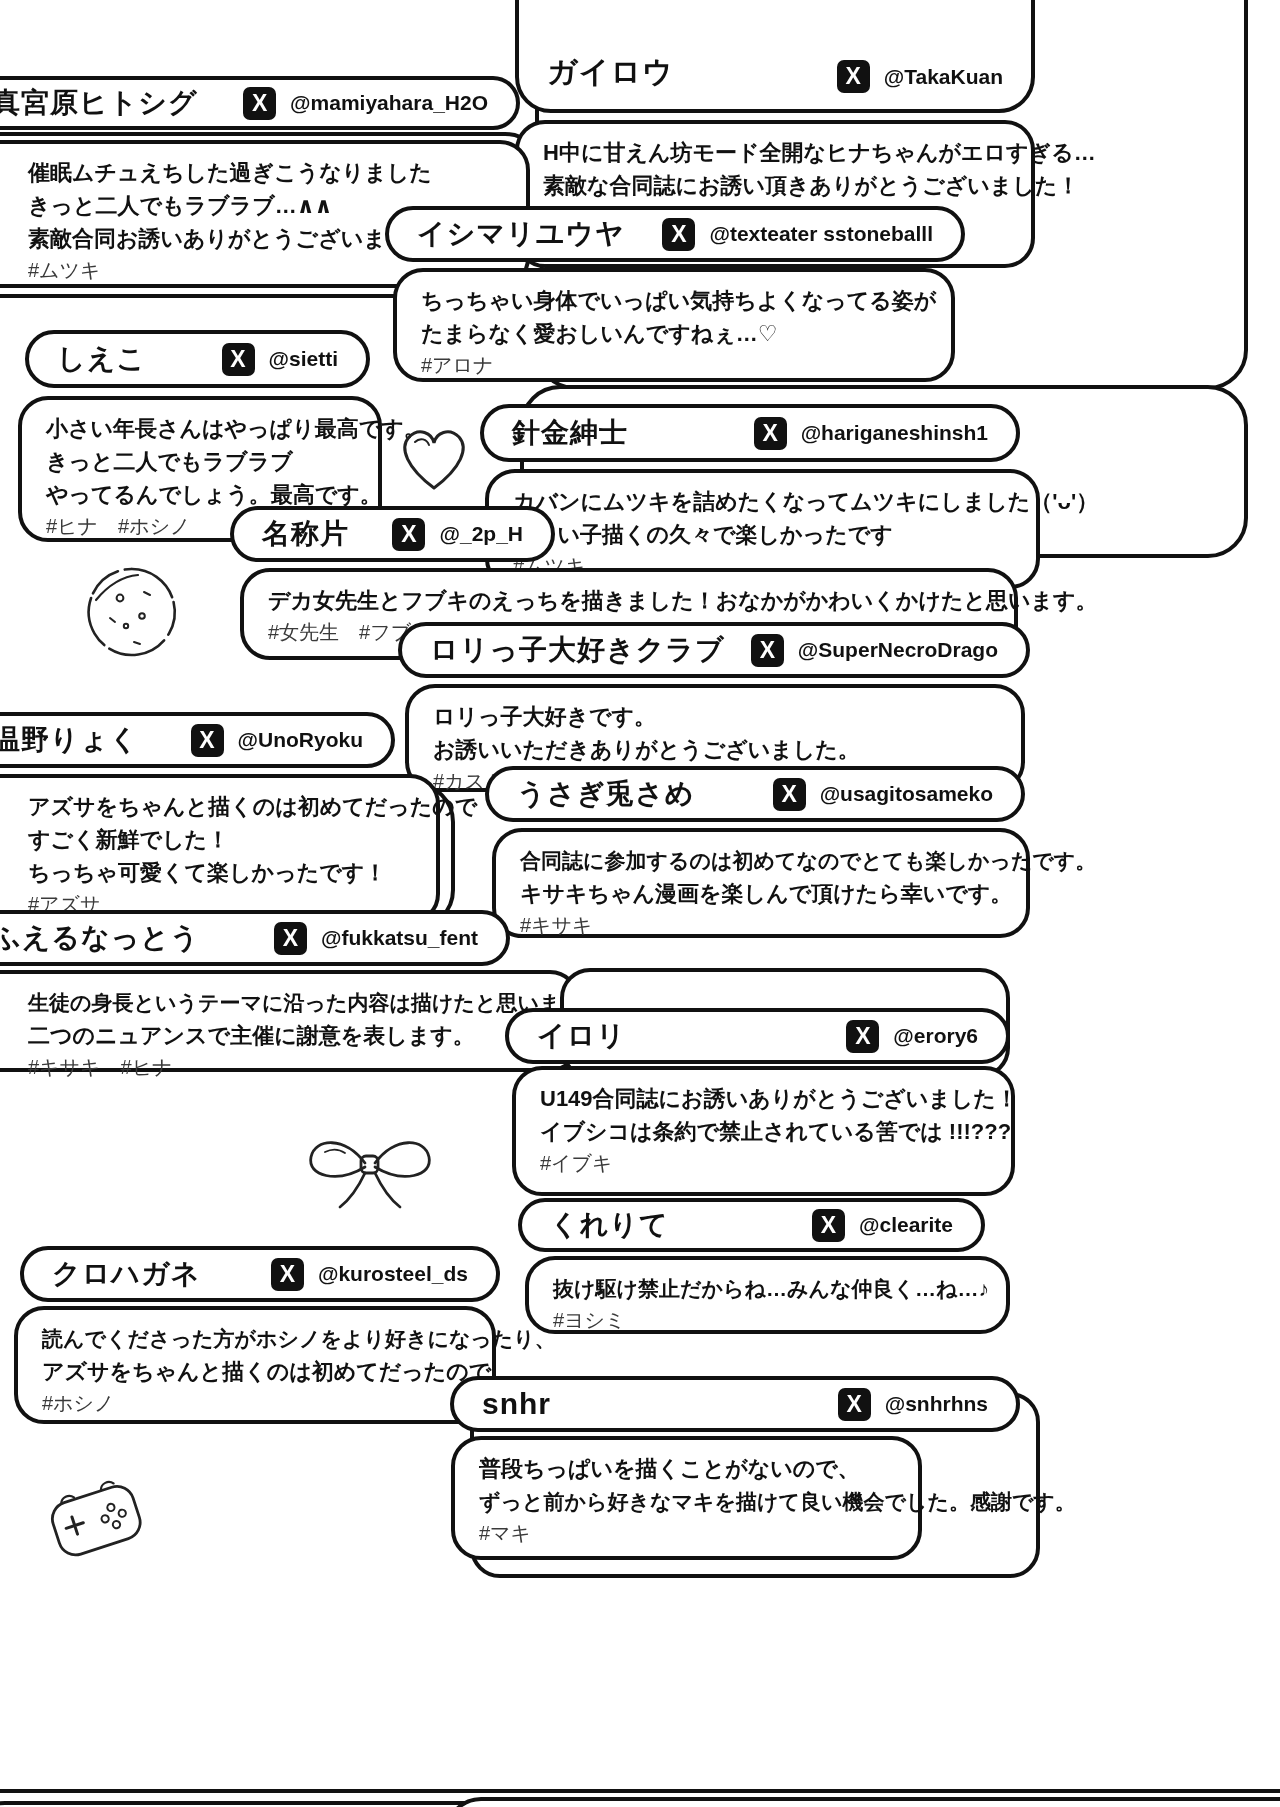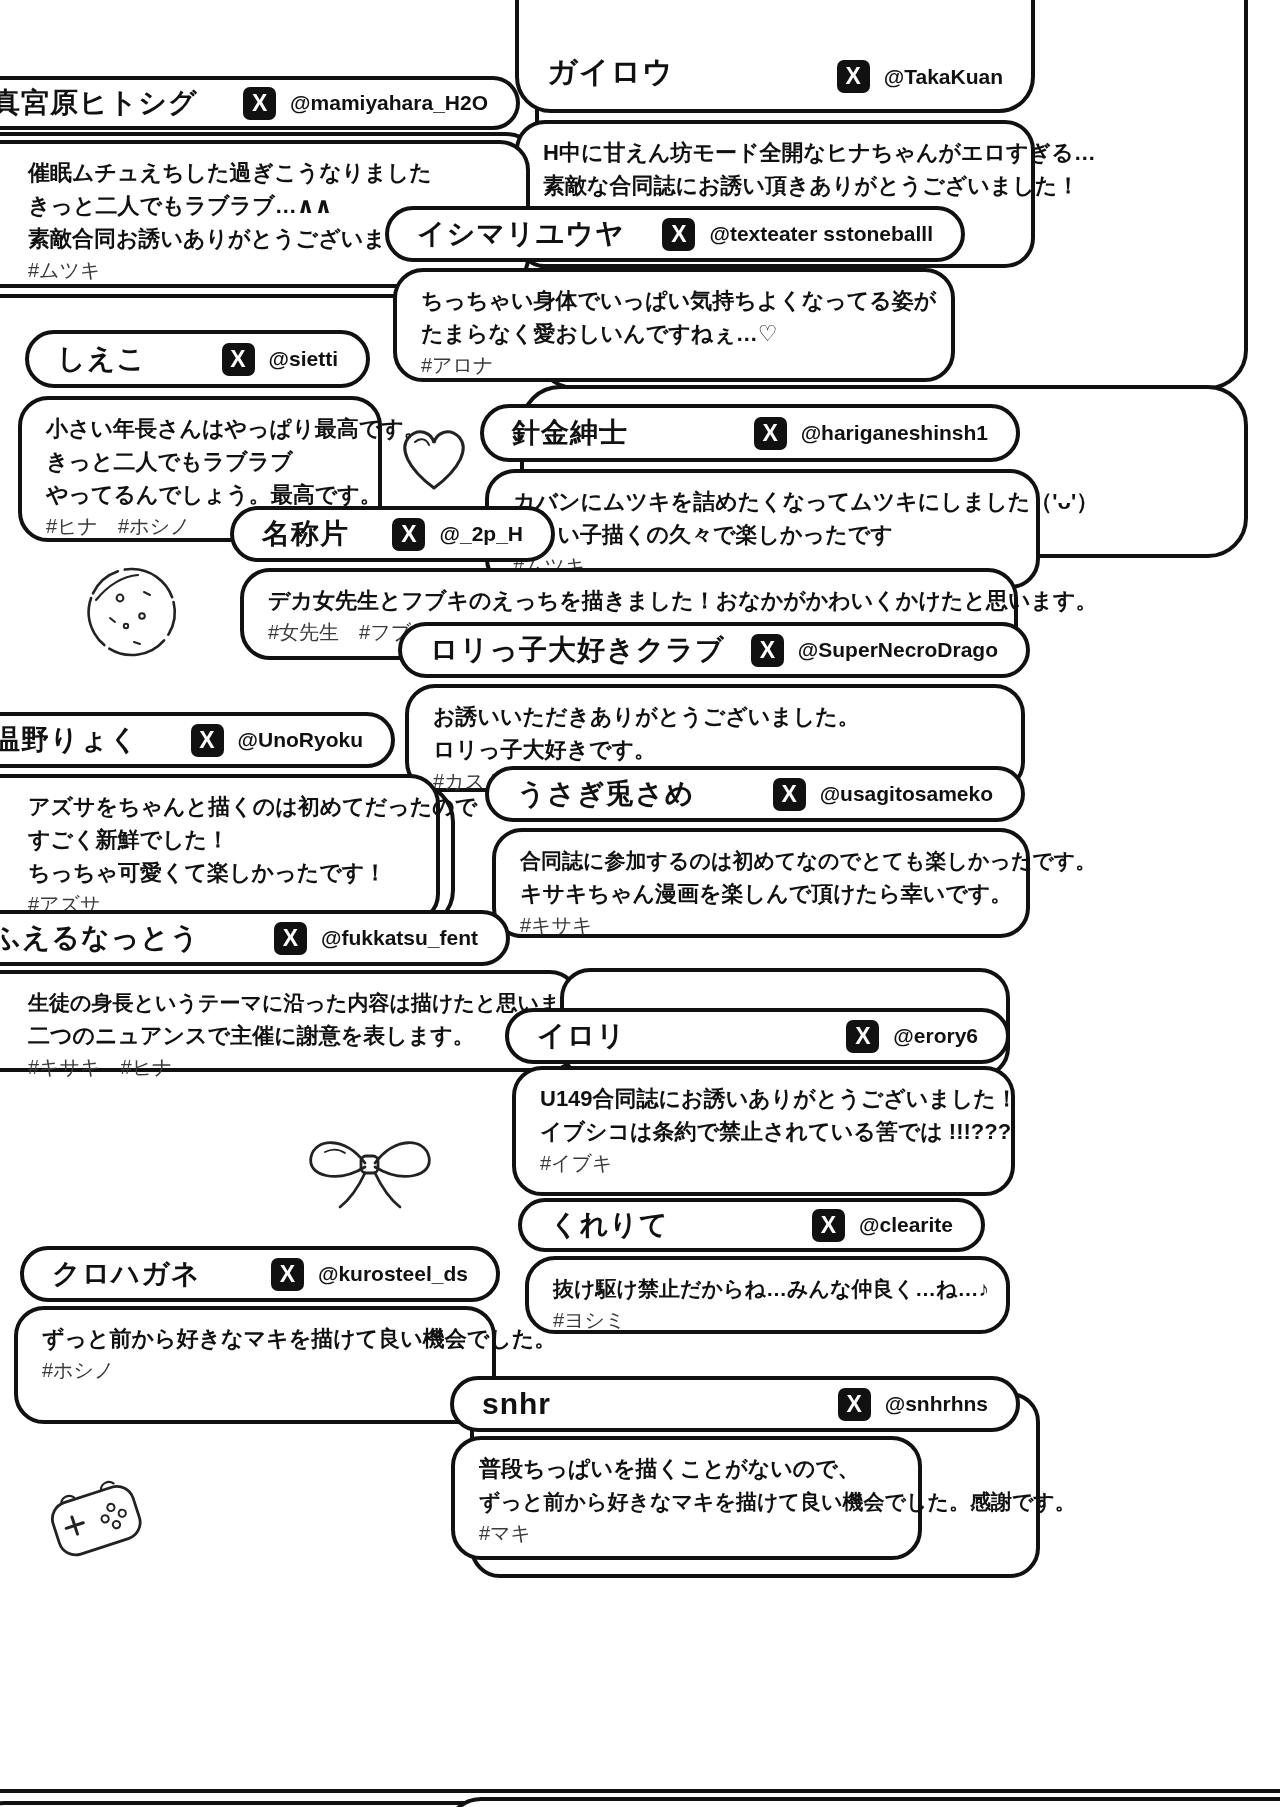--- a/index.html
+++ b/index.html
@@ -145,22 +145,22 @@
   </div>
 
   <div class="bubble namebox" style="left:398px;top:622px;width:632px;height:56px;">
     <span class="name">ロリっ子大好きクラブ</span>
     <span class="hgroup">
       <span class="xlogo">X</span>
       <span class="handle">@SuperNecroDrago</span>
     </span>
   </div>
   <div class="bubble comment" style="left:405px;top:684px;width:620px;height:108px;">
+    <div class="line">ロリっ子大好きです。</div>
     <div class="line">お誘いいただきありがとうございました。</div>
-    <div class="line">ロリっ子大好きです。</div>
     <div class="tags">#カスミ</div>
   </div>
 
   <div class="bubble backbox" style="left:-40px;top:782px;width:495px;height:148px;"></div>
   <div class="bubble namebox" style="left:-40px;top:712px;width:435px;height:56px;">
     <span class="name">温野りょく</span>
     <span class="hgroup">
       <span class="xlogo">X</span>
       <span class="handle">@UnoRyoku</span>
     </span>
@@ -236,21 +236,22 @@
   </div>
 
   <div class="bubble namebox" style="left:20px;top:1246px;width:480px;height:56px;">
     <span class="name">クロハガネ</span>
     <span class="hgroup">
       <span class="xlogo">X</span>
       <span class="handle">@kurosteel_ds</span>
     </span>
   </div>
   <div class="bubble comment" style="left:14px;top:1306px;width:482px;height:118px;">
-    <div class="line">ずっと前から好きなマキを描けて良い機会でした。</div>
+    <div class="line" style="font-size:21px;">読んでくださった方がホシノをより好きになったり、</div>
+    <div class="line">アズサをちゃんと描くのは初めてだったので。</div>
     <div class="tags">#ホシノ</div>
   </div>
 
   <div class="bubble backbox" style="left:470px;top:1392px;width:570px;height:186px;border-radius:30px;"></div>
   <div class="bubble namebox" style="left:450px;top:1376px;width:570px;height:56px;">
     <span class="name" style="font-size:30px;">snhr</span>
     <span class="hgroup">
       <span class="xlogo">X</span>
       <span class="handle">@snhrhns</span>
     </span>

